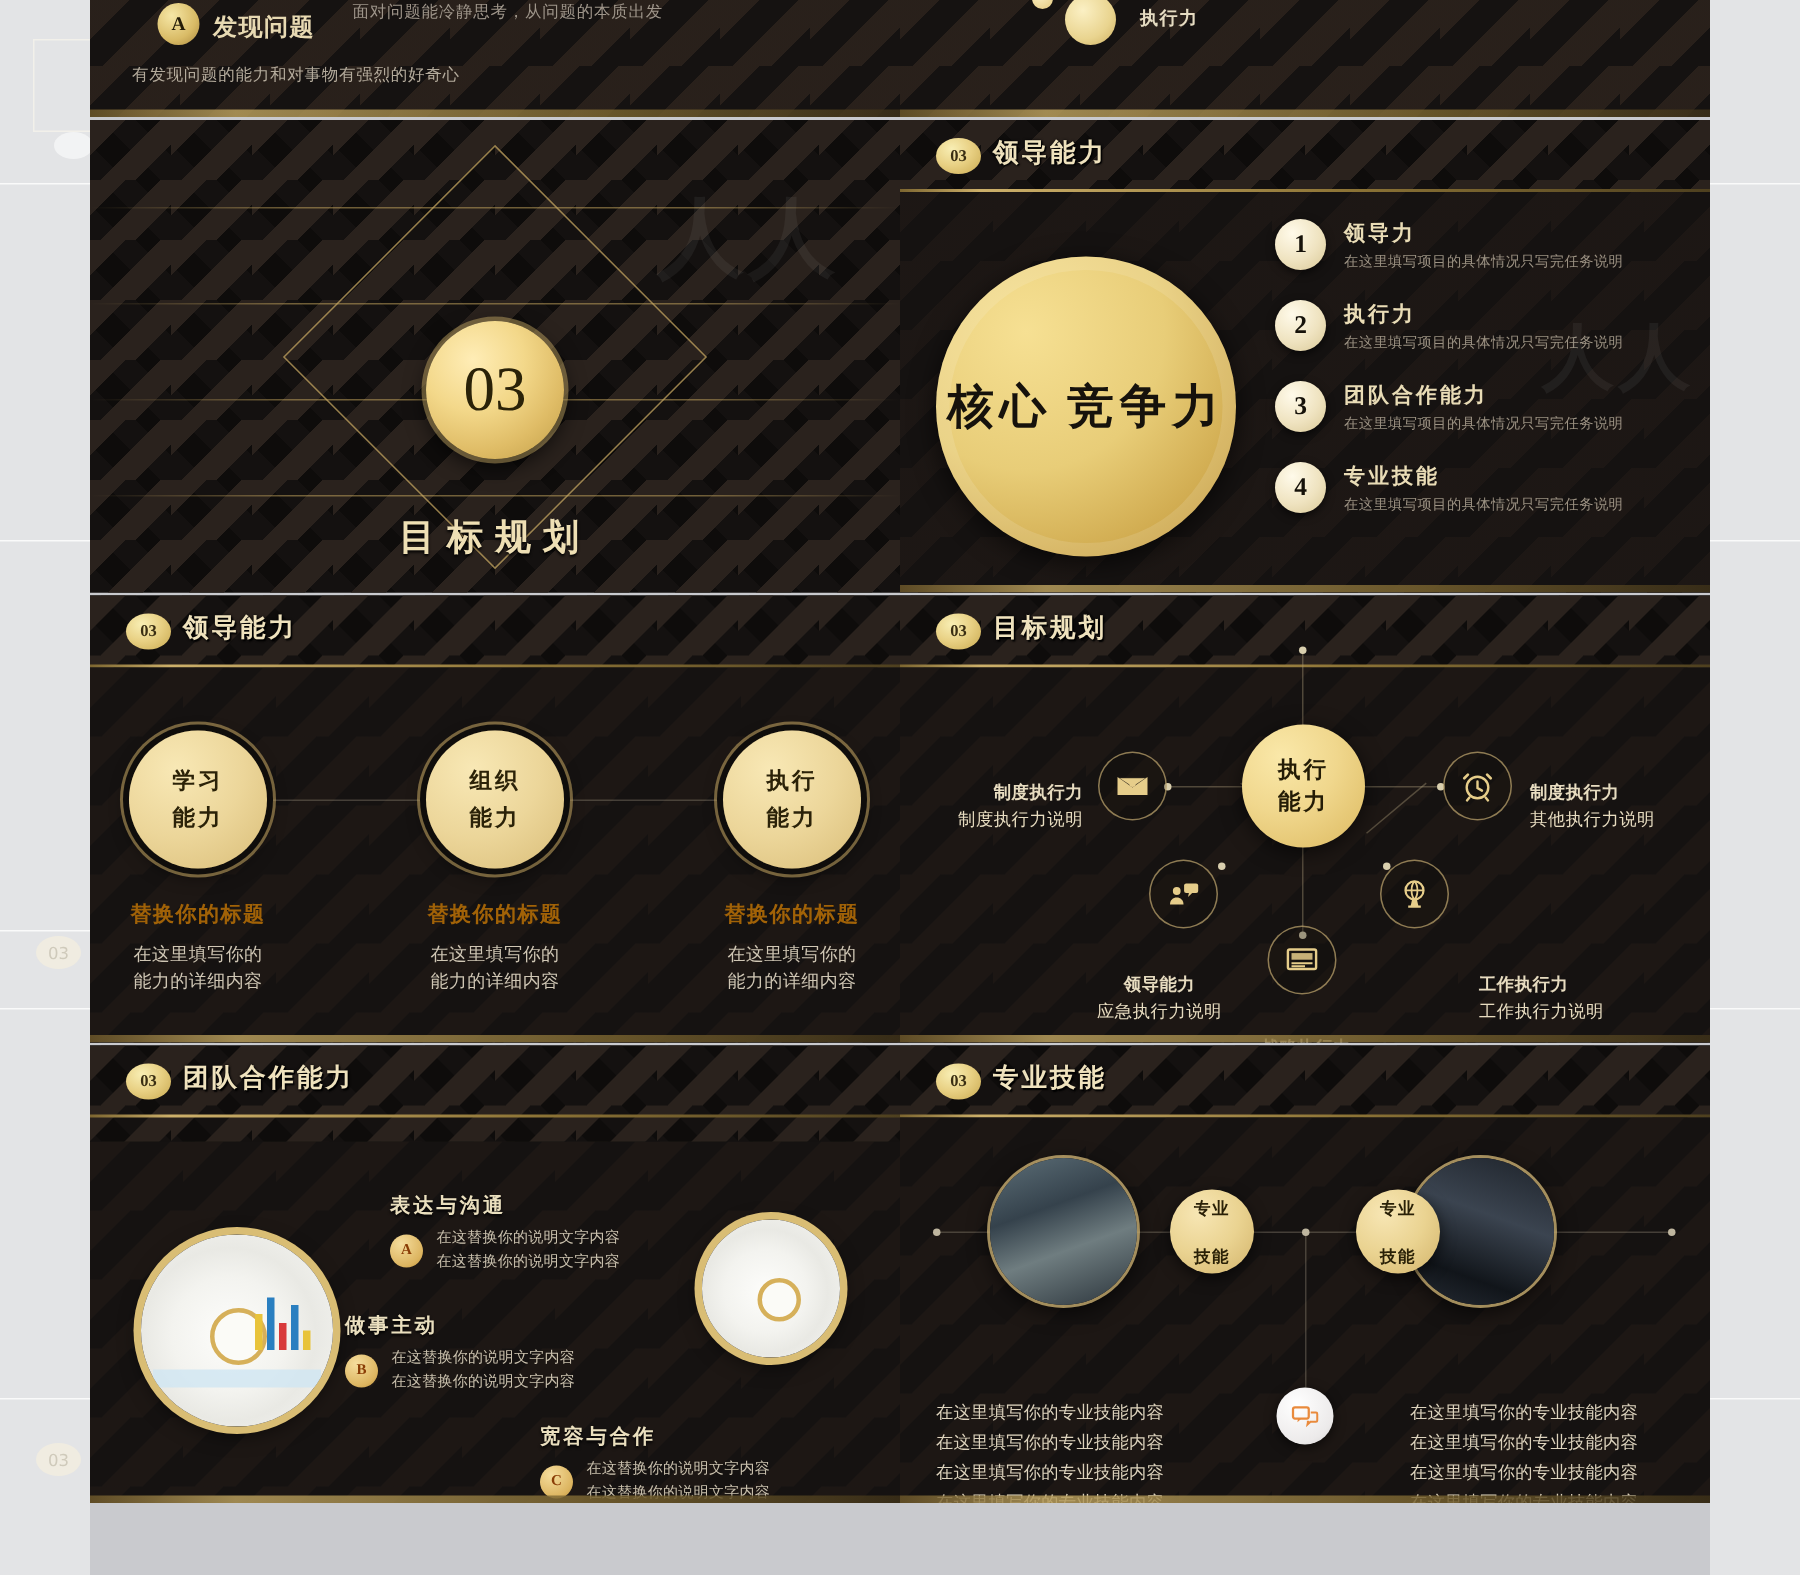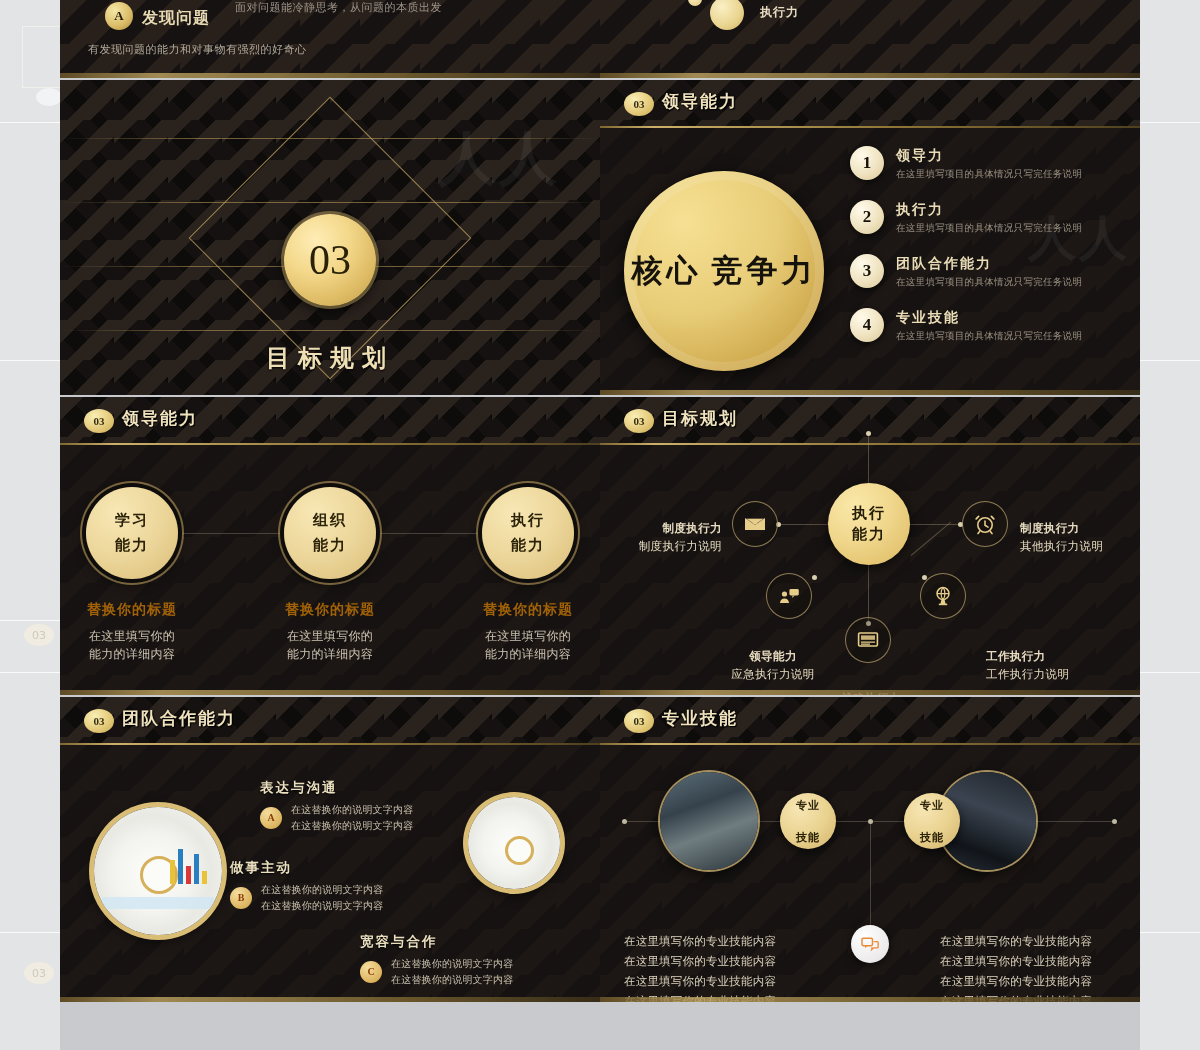--- a/index.html
+++ b/index.html
@@ -503,21 +503,21 @@
     </div>
 
     <div class="gap-row"></div>
 
     <div class="slide">
       <div class="s-head">
         <div class="badge">03</div>
         <div class="h-title">团队合作能力</div>
         <div class="rule"></div>
       </div>
-      <div class="body-dark" style="top:48px;">
+      <div class="body-dark" style="top:64px;">
         <div class="photo-circle" style="left:34px;top:62px;width:128px;height:128px;">
           <div class="ph-watch">
             <div class="wbar"></div>
             <div class="wface"></div>
             <div class="wbars">
               <i style="height:55%;background:#e8c33a;"></i>
                 <i style="height:80%;background:#2a7fc0;"></i>
               <i style="height:40%;background:#d83a3a;"></i>
                 <i style="height:68%;background:#2a7fc0;"></i>
               <i style="height:30%;background:#e8c33a;"></i>

